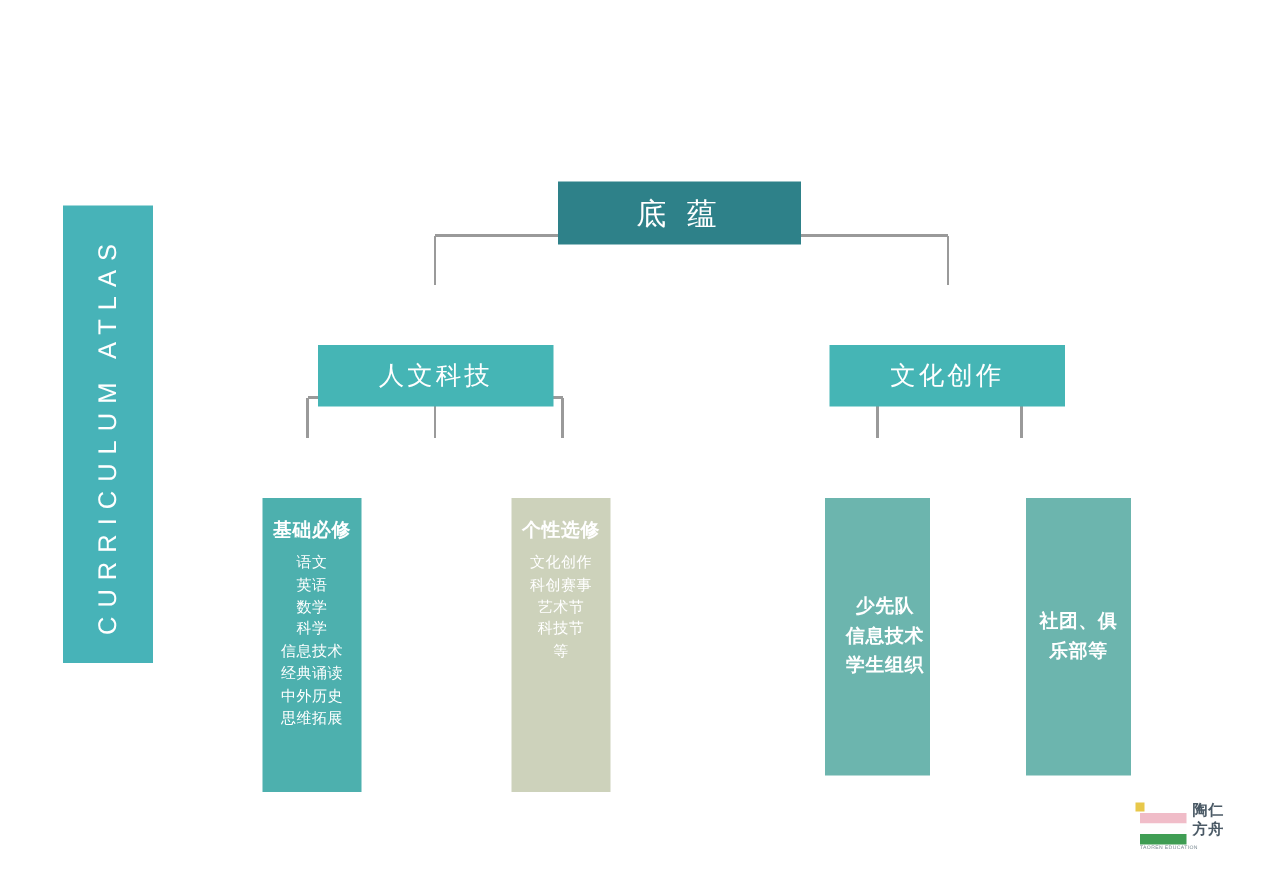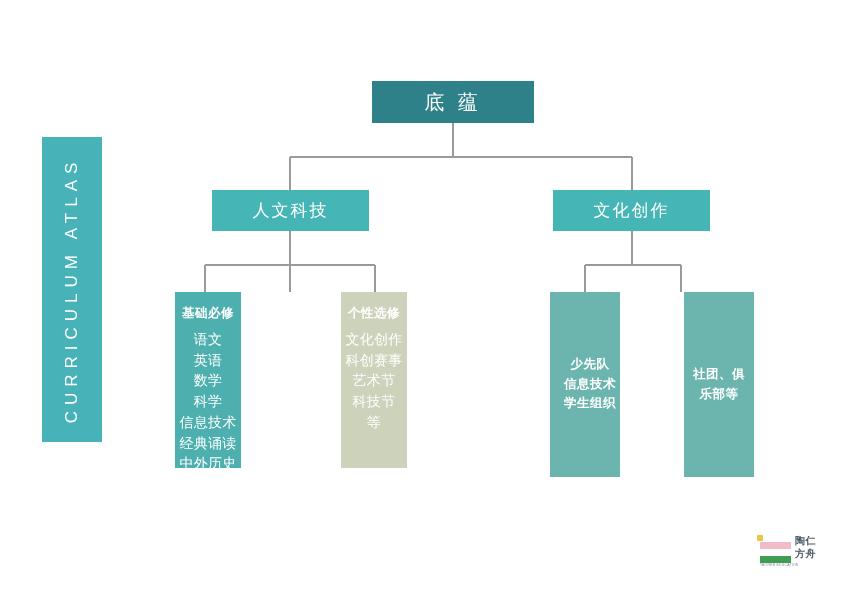--- a/index.html
+++ b/index.html
@@ -51,20 +51,21 @@
     height: 595px;
     pointer-events: none;
   }
 
   
   .node {
     position: absolute;
     box-sizing: border-box;
     display: flex;
     color: #ffffff;
+    margin-top: 40px;
   }
 
   .node-root {
     left: 372px;
     top: 81px;
     width: 162px;
     height: 42px;
     background: #2e8189;
     align-items: center;
     justify-content: center;
@@ -89,35 +90,35 @@
     font-size: 17px;
     letter-spacing: 2px;
     font-weight: 400;
   }
 
   
   .leaf-col {
     position: absolute;
     top: 292px;
     width: 66px;
-    height: 176px;
+    height: 196px;
     flex-direction: column;
     align-items: center;
     padding-top: 14px;
     box-sizing: border-box;
   }
   .leaf-col .leaf-head {
     font-size: 12.5px;
     font-weight: 700;
     line-height: 1.2;
     margin-bottom: 8px;
     letter-spacing: 0.5px;
   }
   .leaf-col .leaf-item {
-    font-size: 14px;
+    font-size: 10px;
     line-height: 1.48;
     letter-spacing: 0.3px;
   }
 
   .leaf-col.c1 { left: 175px; background: #4db0ae; }
   .leaf-col.c2 { left: 257px; background: #9cc4ae; }
   .leaf-col.c3 { left: 341px; background: #cdd2bb; }
 
   
   .leaf-box {

